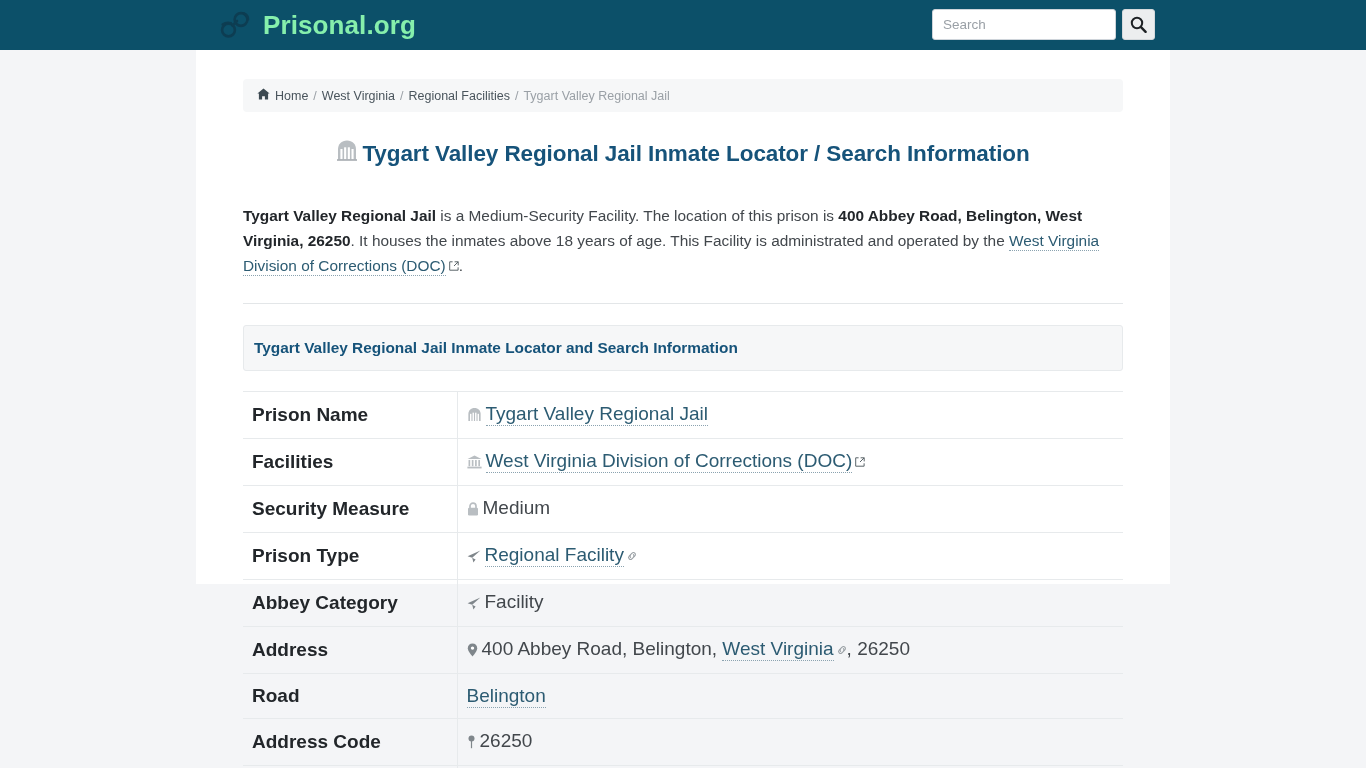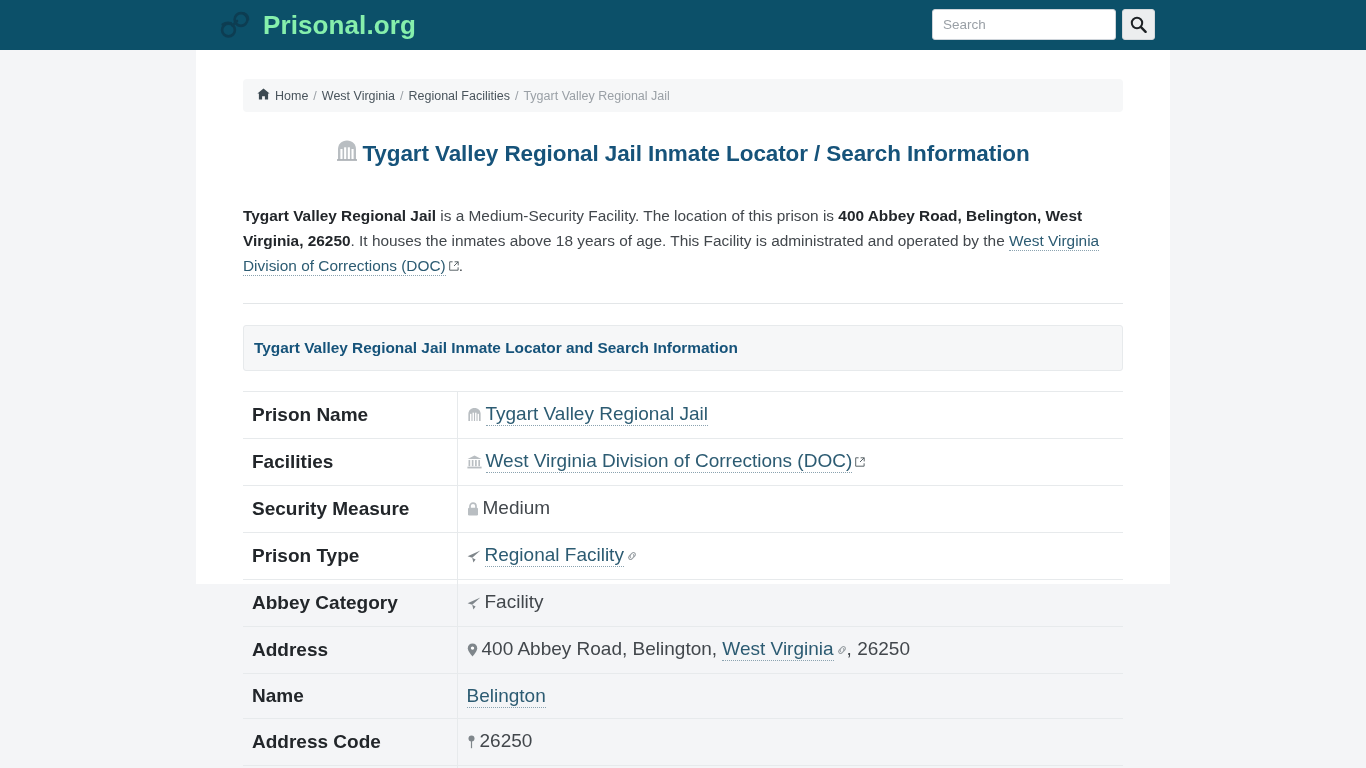--- a/index.html
+++ b/index.html
@@ -330,21 +330,21 @@
           <td class="val"><span class="cell-icon"><svg width="11" height="14" viewBox="0 0 11 14">
                   <path d="M5.5 0.6 C2.8 0.6 0.8 2.6 0.8 5.2 C0.8 8.4 5.5 13.4 5.5 13.4 C5.5 13.4 10.2 8.4 10.2 5.2 C10.2 2.6 8.2 0.6 5.5 0.6 Z" fill="#7f868b"></path>
                   <circle cx="5.5" cy="5.1" r="1.7" fill="#ffffff"></circle>
                 </svg></span><span>400 Abbey Road, Belington, </span><a class="dotted" href="#">West Virginia</a><span class="link-icon"><svg width="10" height="10" viewBox="0 0 10 10">
                   <path d="M3.6 6.4 a1.9 1.9 0 0 1 0-2.7 L5.1 2.2 a1.9 1.9 0 0 1 2.7 2.7 L7 5.7" stroke="#9aa0a5" stroke-width="1.1" fill="none" stroke-linecap="round"></path>
                   <path d="M6.4 3.6 a1.9 1.9 0 0 1 0 2.7 L4.9 7.8 a1.9 1.9 0 0 1 -2.7 -2.7 L3 4.3" stroke="#9aa0a5" stroke-width="1.1" fill="none" stroke-linecap="round"></path>
                 </svg></span><span>, 26250</span></td>
         </tr>
 
         <tr>
-          <td class="key">Name</td>
+          <td class="key">Road</td>
           <td class="val"><a class="dotted" href="#">Belington</a></td>
         </tr>
 
         <tr>
           <td class="key">Address Code</td>
           <td class="val"><span class="cell-icon"><svg width="9" height="14" viewBox="0 0 9 14">
                   <circle cx="4.5" cy="3.6" r="3" fill="#7f868b"></circle>
                   <rect x="3.9" y="5.6" width="1.2" height="7.6" fill="#7f868b"></rect>
                 </svg></span><span>26250</span></td>
         </tr>

